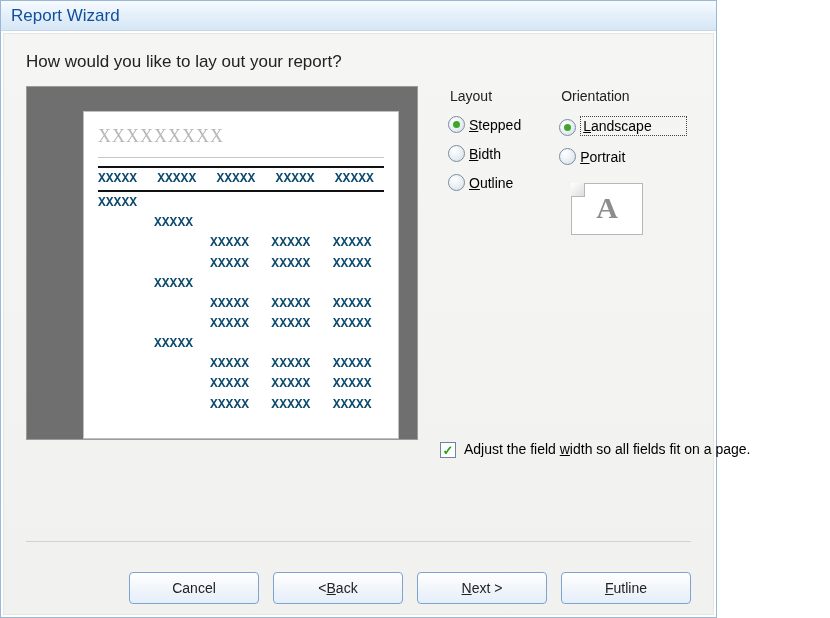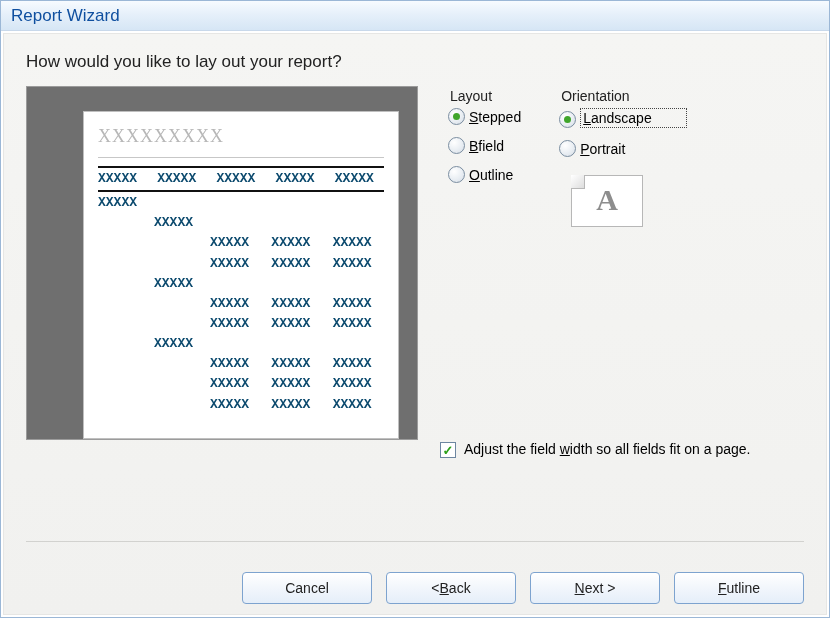--- a/index.html
+++ b/index.html
@@ -7,21 +7,21 @@
     margin: 0;
     padding: 0;
     font-family: "Segoe UI", Tahoma, Arial, sans-serif;
     font-size: 13px;
     background: #fff;
     width: 830px;
     height: 618px;
     overflow: hidden;
   }
   .window {
-    width: 830px;
+    width: 717px;
     height: 618px;
     border: 1px solid #9bb7d6;
     background: #fff;
     display: flex;
     flex-direction: column;
   }
   .titlebar {
     height: 30px;
     background: linear-gradient(to bottom, #f7fbff 0%, #e6f0fa 45%, #d6e6f5 100%);
     display: flex;
@@ -108,21 +108,21 @@
   .options {
     flex: 1;
     display: flex;
     gap: 38px;
     padding-top: 2px;
     padding-left: 8px;
   }
   .group-label {
     font-size: 14px;
     color: #222;
-    margin-bottom: 4px;
+    margin-bottom: 12px;
     margin-left: 2px;
   }
   .radio-row {
     display: flex;
     align-items: flex-end;
     gap: 4px;
     margin-bottom: 12px;
     cursor: default;
   }
   .radio {
@@ -322,21 +322,21 @@
       <div class="options">
         <div>
           <div class="group-label">Layout</div>
 
           <div class="radio-row">
             <span class="radio selected"></span>
             <span class="radio-label"><span></span><span class="ul">S</span><span>tepped</span></span>
           </div>
           <div class="radio-row">
             <span class="radio"></span>
-            <span class="radio-label"><span></span><span class="ul">B</span><span>field</span></span>
+            <span class="radio-label"><span></span><span class="ul">B</span><span>idth</span></span>
           </div>
           <div class="radio-row">
             <span class="radio"></span>
             <span class="radio-label"><span></span><span class="ul">O</span><span>utline</span></span>
           </div>
         </div>
 
         <div>
           <div class="group-label">Orientation</div>
 

